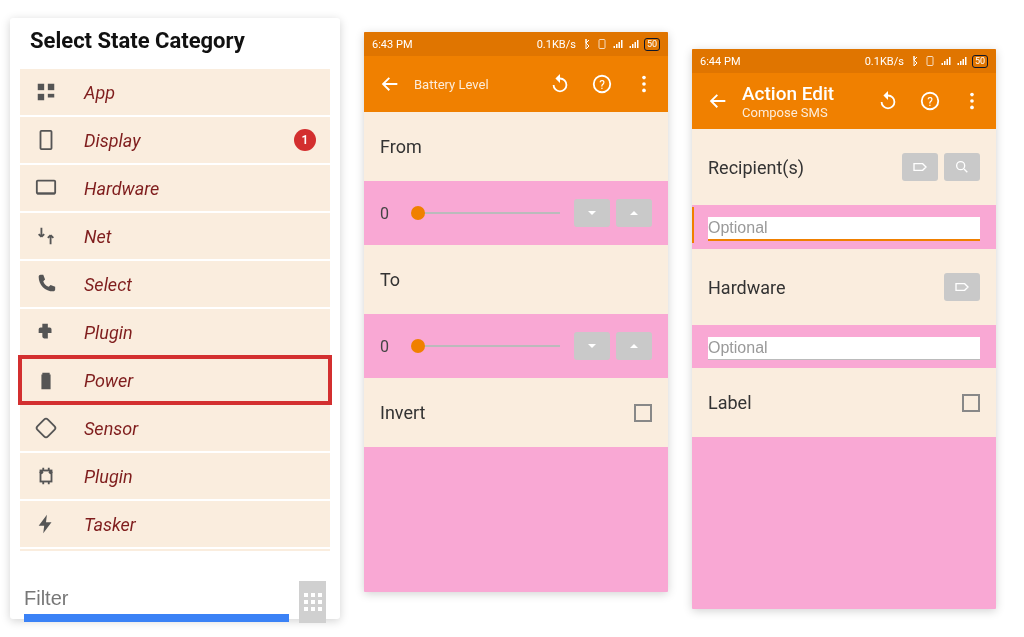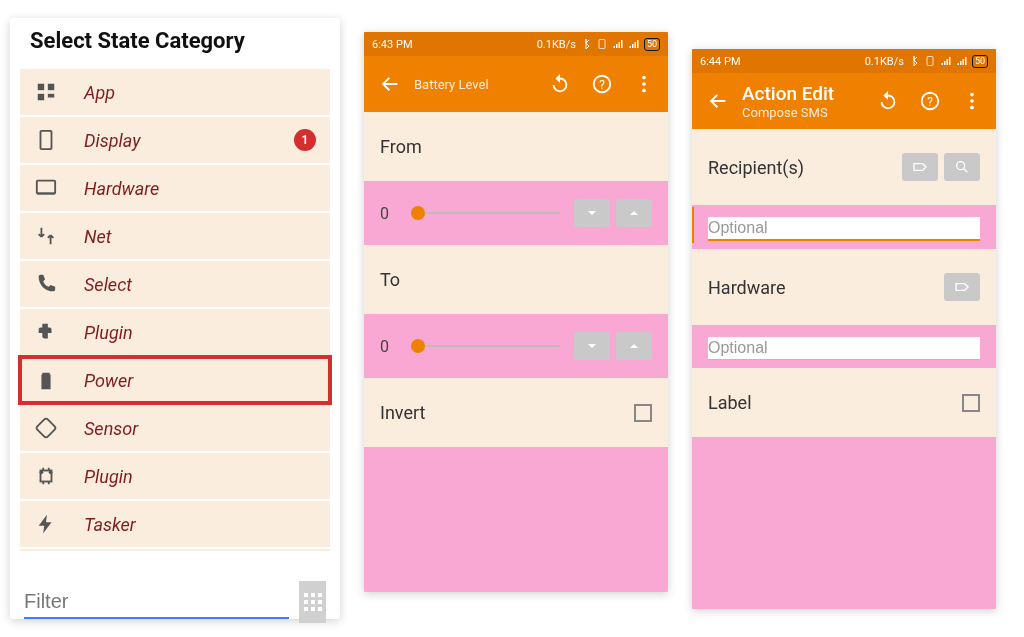--- a/index.html
+++ b/index.html
@@ -77,21 +77,21 @@
     display: flex; align-items: center; justify-content: center;
   }
   .divider { height: 2px; background: #FAEDDE; margin: 2px 10px 30px; }
 
   .filter-row {
     display: flex; align-items: center; padding: 0 14px; gap: 10px;
   }
   .filter-input {
     flex: 1;
     border: none;
-    border-bottom: 2px solid #3b82f6;
+    border-bottom: 8px solid #3b82f6;
     font-size: 20px;
     padding: 4px 0;
     color: #555;
     outline: none;
     background: transparent;
   }
   .filter-input::placeholder { color: #777; }
   .grid-btn {
     width: 42px; height: 42px;
     background: #d0d0d0;

